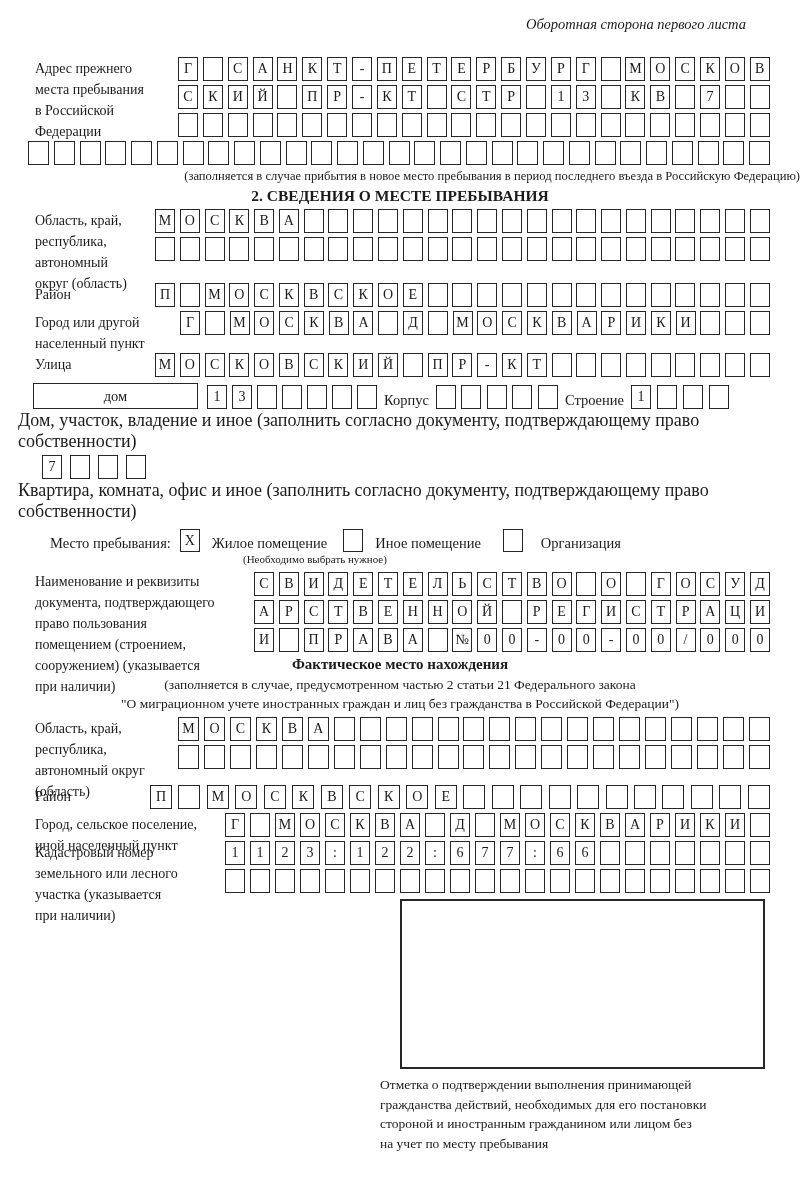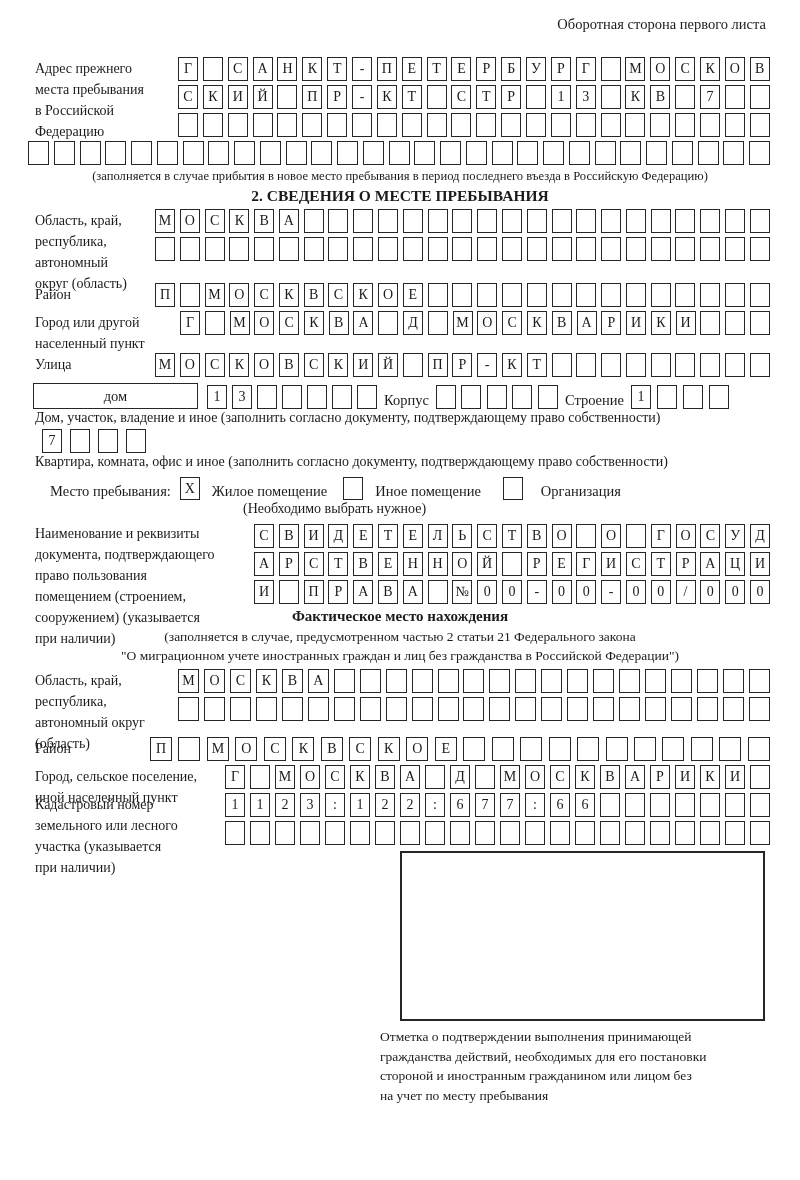--- a/index.html
+++ b/index.html
@@ -2,33 +2,33 @@
 <html><head>
 <meta charset="utf-8">
 <style>
   html,body{margin:0;padding:0;background:#fff;}
   .page{
     position:relative;width:800px;height:1180px;margin:0 auto;
     background:#fff;color:#1b1b1b;
     font-family:"Liberation Serif","DejaVu Serif",serif;
     overflow:hidden;box-sizing:border-box;padding-top:16px;
   }
-  .topnote{text-align:right;padding-right:34px;font-size:14.5px;}
+  .topnote{text-align:right;padding-right:54px;font-size:14.5px;font-style:italic;}
   .frow{position:relative;margin-left:28px;min-height:28px;}
   .lbl{position:absolute;left:7px;top:1px;font-size:14px;line-height:21px;}
   .cells{display:flex;justify-content:space-between;margin-bottom:4px;}
   .cell{
     flex:none;width:20px;height:24px;box-sizing:border-box;
     border:1.5px solid #262626;display:flex;align-items:center;justify-content:center;
     font-size:14px;background:#fff;
   }
   .big .cell{width:22px;}
   .mid .cell{width:21px;}
-  .caption{font-size:12.6px;text-align:center;margin-top:1px;}
-  .caption-left{font-size:14px;margin-left:35px;margin-top:1px;}
+  .caption{font-size:12.6px;text-align:right;margin-top:1px;}
+  .caption-left{font-size:18px;margin-left:18px;margin-top:1px;}
   .h2title{text-align:center;font-weight:bold;font-size:15.5px;margin-top:3px;margin-bottom:4px;}
   .hrow{display:flex;align-items:flex-end;}
   .widebox{
     height:26px;box-sizing:border-box;border:1.6px solid #262626;
     display:flex;align-items:center;justify-content:center;font-size:14.5px;flex:none;
   }
   .inl{font-size:14.5px;margin:0 7px;white-space:nowrap;}
   .cb{
     flex:none;width:20px;height:23px;box-sizing:border-box;border:1.6px solid #262626;
     display:flex;align-items:center;justify-content:center;font-size:14px;
@@ -43,21 +43,21 @@
 
 <div class="page">
 
   <div class="topnote">Оборотная сторона первого листа</div>
 
   <div class="frow" style="margin-top:24px">
     <div class="lbl">
         <div>Адрес прежнего</div>
         <div>места пребывания</div>
         <div>в Российской</div>
-        <div>Федерацию</div>
+        <div>Федерации</div>
       </div>
     <div style="margin-left:150px">
       <div class="cells" style="width:592px">
           <div class="cell">Г</div>
           <div class="cell"></div>
           <div class="cell">С</div>
           <div class="cell">А</div>
           <div class="cell">Н</div>
           <div class="cell">К</div>
           <div class="cell">Т</div>
@@ -369,21 +369,21 @@
 
   <div class="hrow" style="margin-left:50px;margin-top:7px">
     <span class="inl" style="margin-left:0">Место пребывания:</span>
     <div class="cb" style="margin:0 12px 0 2px">X</div>
     <span class="inl" style="margin:0">Жилое помещение</span>
     <div class="cb" style="margin:0 12px 0 16px"></div>
     <span class="inl" style="margin:0">Иное помещение</span>
     <div class="cb" style="margin:0 18px 0 22px"></div>
     <span class="inl" style="margin:0">Организация</span>
   </div>
-  <div style="margin-left:243px;font-size:14px;margin-top:1px">(Необходимо выбрать нужное)</div>
+  <div style="margin-left:243px;font-size:11px;margin-top:1px">(Необходимо выбрать нужное)</div>
 
   <div class="frow" style="margin-top:5px">
     <div class="lbl">
         <div>Наименование и реквизиты</div>
         <div>документа, подтверждающего</div>
         <div>право пользования</div>
         <div>помещением (строением,</div>
         <div>сооружением) (указывается</div>
         <div>при наличии)</div>
       </div>

